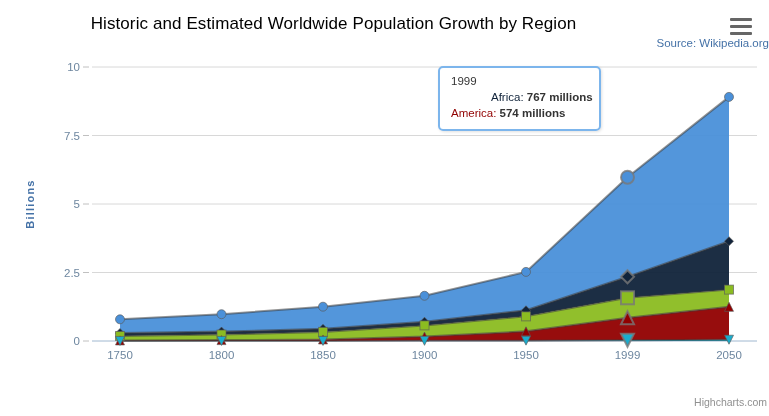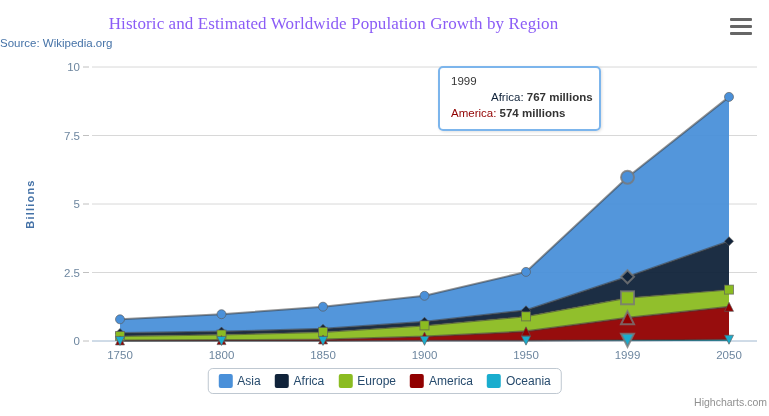--- a/index.html
+++ b/index.html
@@ -21,30 +21,30 @@
     height: 416px;
     background: #ffffff;
   }
   .hc-title {
     position: absolute;
     left: 0;
     top: 14px;
     width: 667px;
     text-align: center;
     font-size: 17px;
-    color: #8b5cf6;
-    font-family: Liberation Serif, serif;
+    color: #000000;
+    font-family: Liberation Sans, sans-serif;
     letter-spacing: 0.1px;
   }
   .hc-subtitle {
     position: absolute;
     left: 0;
     top: 37px;
     width: 769px;
-    text-align: left;
+    text-align: right;
     font-size: 11.5px;
     color: #4572a7;
     font-family: "Liberation Sans", sans-serif;
   }
   .hc-menu {
     position: absolute;
     right: 17px;
     top: 18px;
     width: 22px;
     height: 17px;
@@ -229,42 +229,20 @@
       <polygon points="526 345.1438 530.5 336.1438 521.5 336.1438" fill="#1aadce" stroke="rgba(90,90,90,0.65)" stroke-width="1"></polygon>
       <polygon points="627.5 344.678 632 335.678 623 335.678" fill="#1aadce" stroke="rgba(90,90,90,0.65)" stroke-width="1"></polygon>
       <polygon points="729 344.2396 733.5 335.2396 724.5 335.2396" fill="#1aadce" stroke="rgba(90,90,90,0.65)" stroke-width="1"></polygon>
       <circle cx="627.5" cy="177.2028" r="6.5" fill="#4a90d9" stroke="rgba(120,120,120,0.8)" stroke-width="2"></circle>
       <polygon points="627.5 270.2744 634 276.7744 627.5 283.2744 621 276.7744" fill="#10233a" stroke="rgba(120,120,120,0.8)" stroke-width="2"></polygon>
       <rect x="621" y="291.2902" width="13" height="13" fill="#8bbc21" stroke="rgba(120,120,120,0.8)" stroke-width="2"></rect>
       <polygon points="627.5 311.2648 634 324.2648 621 324.2648" fill="#910000" stroke="rgba(120,120,120,0.8)" stroke-width="2"></polygon>
       <polygon points="627.5 346.678 634 333.678 621 333.678" fill="#1aadce" stroke="rgba(120,120,120,0.8)" stroke-width="2"></polygon>
     </svg>
 
-  <div class="hc-legend" id="legend">
-      <div class="legend-item">
-        <span class="legend-swatch" style="background: rgb(74, 144, 217);"></span>
-        <span>Asia</span>
-      </div>
-      <div class="legend-item">
-        <span class="legend-swatch" style="background: rgb(16, 35, 58);"></span>
-        <span>Africa</span>
-      </div>
-      <div class="legend-item">
-        <span class="legend-swatch" style="background: rgb(139, 188, 33);"></span>
-        <span>Europe</span>
-      </div>
-      <div class="legend-item">
-        <span class="legend-swatch" style="background: rgb(145, 0, 0);"></span>
-        <span>America</span>
-      </div>
-      <div class="legend-item">
-        <span class="legend-swatch" style="background: rgb(26, 173, 206);"></span>
-        <span>Oceania</span>
-      </div>
-    </div>
 
   <div class="hc-tooltip">
     <div class="tt-header">1999</div>
     <div id="tt-rows">
         <div class="tt-row"><span class="tt-name" style="color: rgb(16, 35, 58); margin-left: 40px;">Africa: </span><span class="tt-val">767 millions</span></div>
         <div class="tt-row"><span class="tt-name" style="color: rgb(145, 0, 0);">America: </span><span class="tt-val">574 millions</span></div>
       </div>
   </div>
 
   <div class="hc-credit">Highcharts.com</div>

